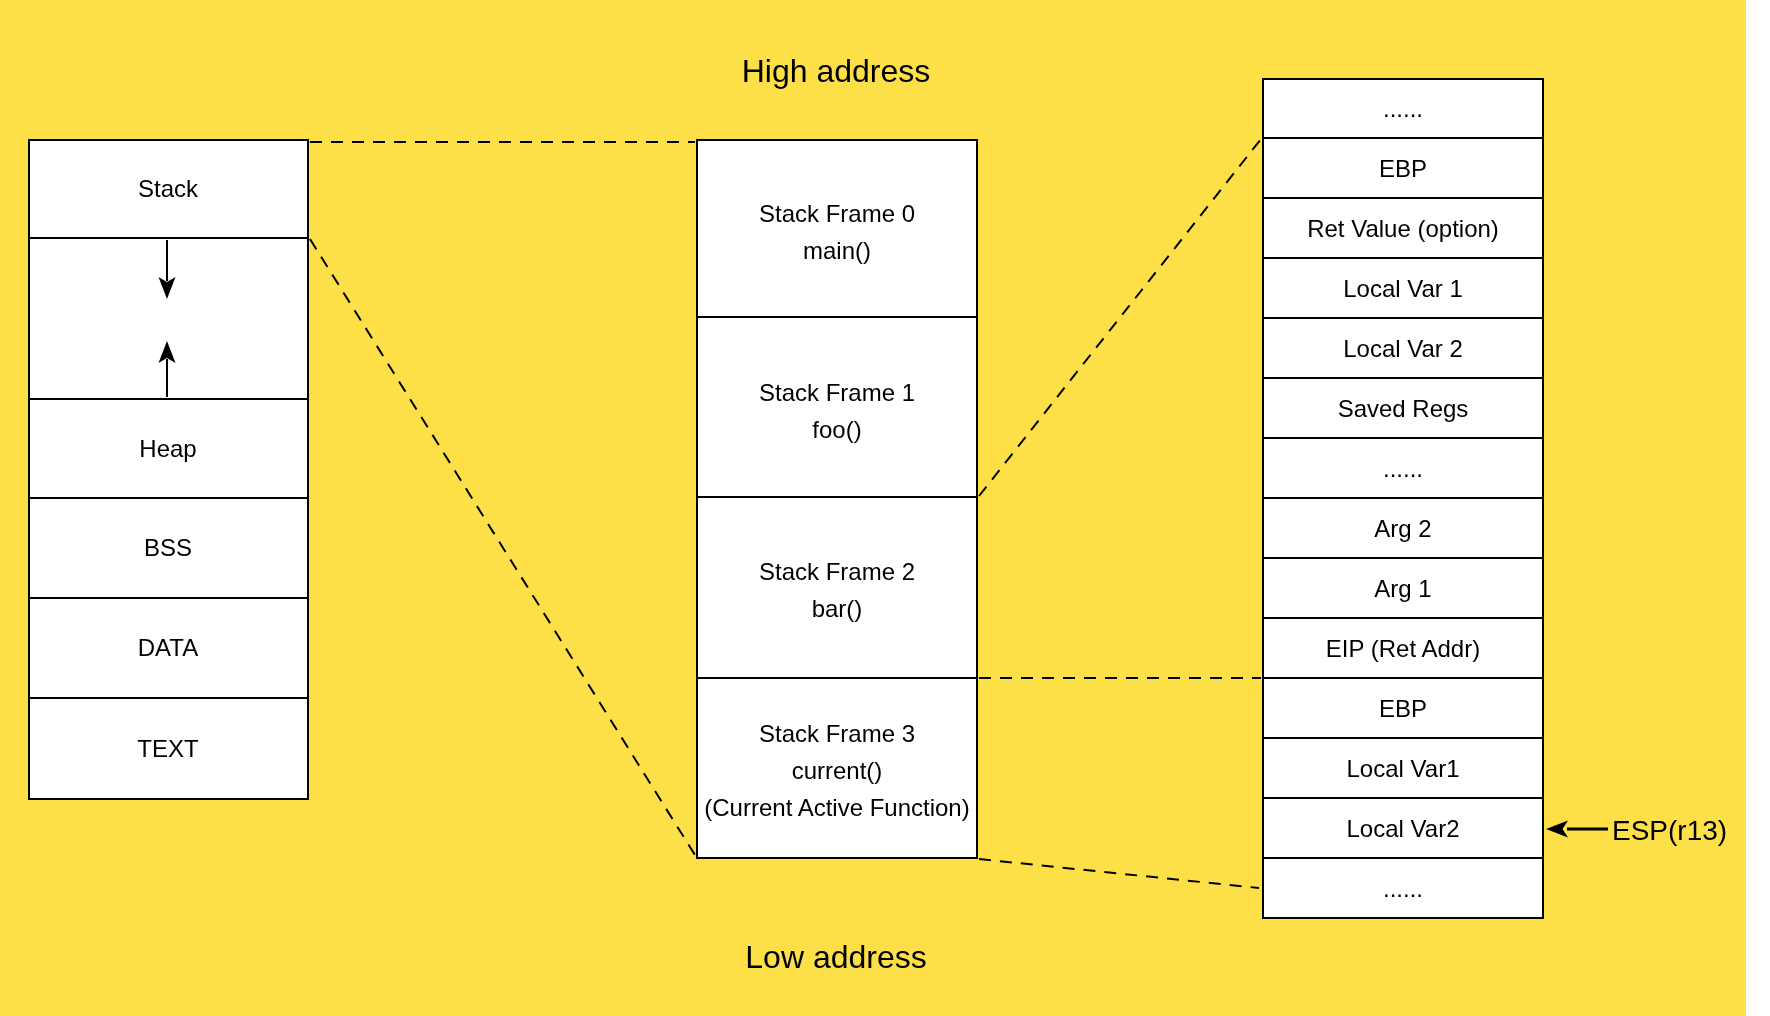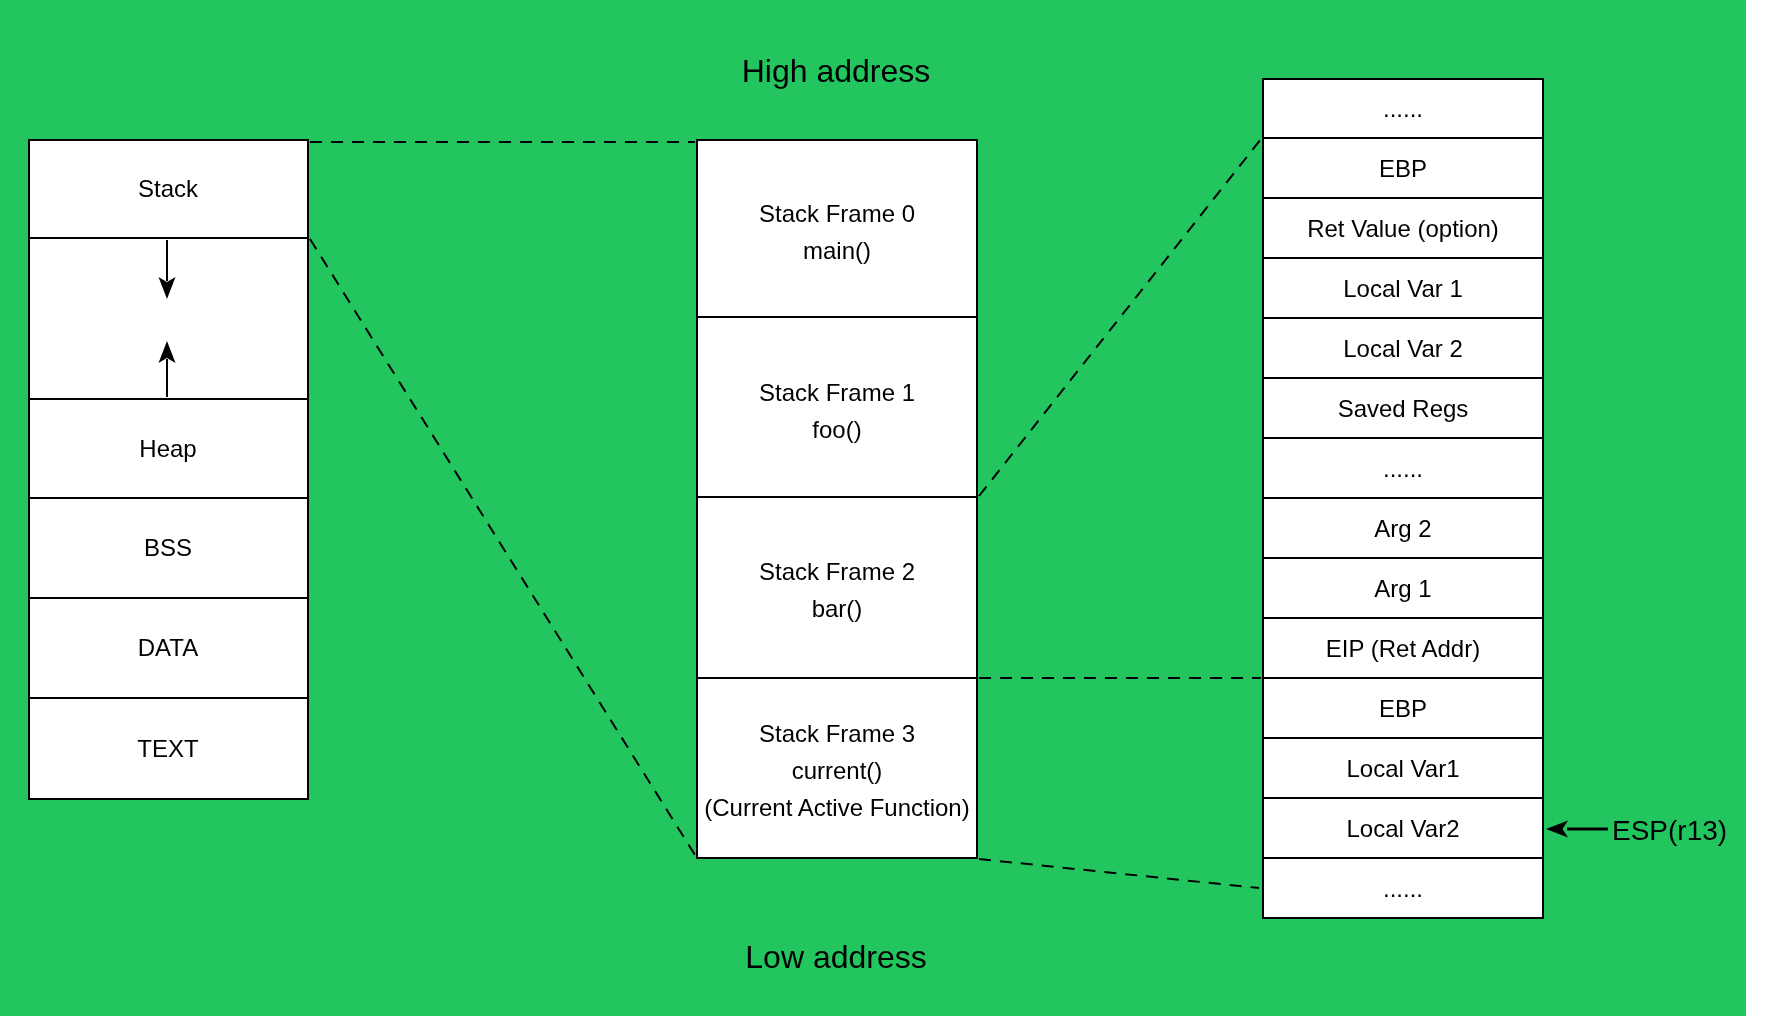--- a/index.html
+++ b/index.html
@@ -4,21 +4,21 @@
 <style>
   html, body {
     margin: 0;
     padding: 0;
     background: #ffffff;
   }
   .canvas {
     position: relative;
     width: 1746px;
     height: 1016px;
-    background: #22c55e;
+    background: #fde047;
     font-family: "Liberation Sans", sans-serif;
   }
   svg { display: block; }
   text {
     font-family: "Liberation Sans", sans-serif;
     fill: #000000;
   }
   .box-label   { font-size: 24px; }
   .big-label   { font-size: 32px; }
   .esp-label   { font-size: 28px; }

